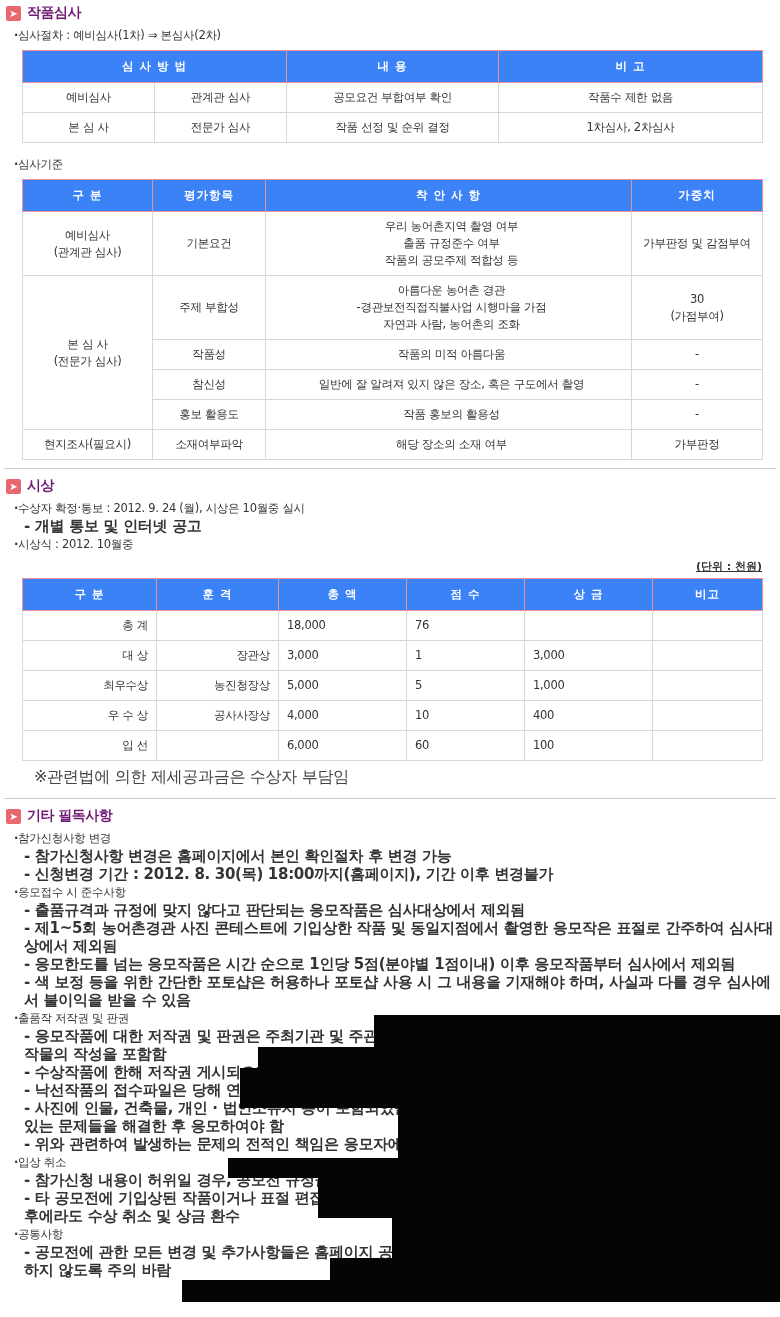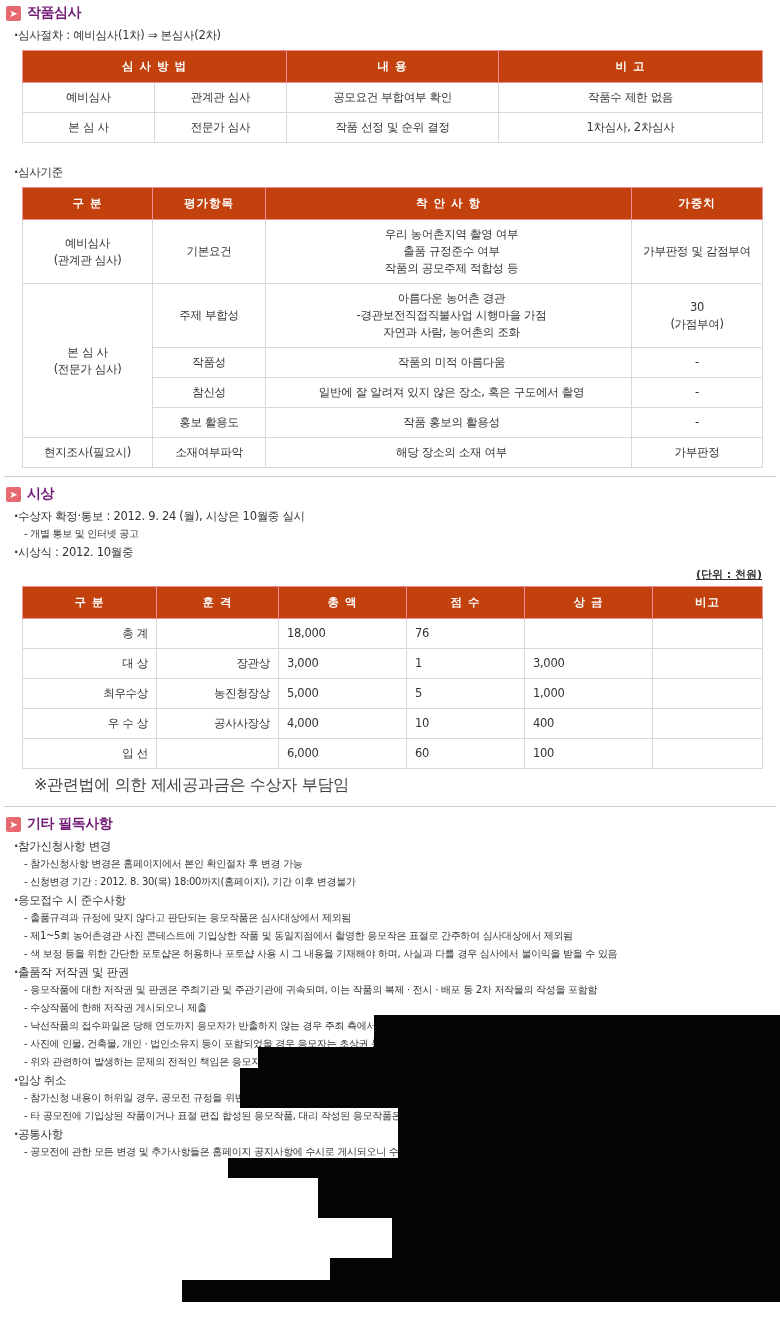--- a/index.html
+++ b/index.html
@@ -46,46 +46,47 @@
   
   .bullets { margin: 2px 0 6px 10px; }
   .b1 {
     font-size: 11.5px;
     color: #333;
     line-height: 18px;
     letter-spacing: -0.3px;
   }
   .b1::before { content: "\00B7 "; font-weight: bold; }
   .b2 {
-    font-size: 10px;
+    font-size: 15px;
     color: #333;
     line-height: 18px;
     margin-left: 10px;
     letter-spacing: -0.3px;
+    font-weight: bold;
   }
   .b2::before { content: "- "; }
 
   
   table {
     border-collapse: collapse;
     width: 740px;
     margin: 4px 0 4px 18px;
     table-layout: fixed;
   }
   th, td {
     border: 1px solid #d8d8d8;
     font-size: 11.5px;
     font-weight: normal;
     color: #333;
     padding: 6px 8px;
     letter-spacing: -0.3px;
     line-height: 17px;
   }
   thead th {
-    background: #c2410c;
+    background: #3b82f6;
     color: #ffffff;
     text-align: center;
     font-weight: bold;
     letter-spacing: 1px;
     padding: 7px 4px;
     border-color: #ef8e96;
   }
   .tbl1 td { text-align: center; height: 30px; }
   .tbl2 td { vertical-align: middle; }
   .tbl2 .c-center { text-align: center; }
@@ -161,21 +162,21 @@
       </tr>
       <tr>
         <td>본 심 사</td>
         <td>전문가 심사</td>
         <td>작품 선정 및 순위 결정</td>
         <td>1차심사, 2차심사</td>
       </tr>
     </tbody>
   </table>
 
-  <div class="bullets" style="margin-top:20px">
+  <div class="bullets" style="margin-top:12px">
     <div class="b1">심사기준</div>
   </div>
 
   <table class="tbl2">
     <colgroup>
       <col style="width:130px">
         <col style="width:113px">
         <col style="width:366px">
         <col style="width:131px">
     </colgroup>
@@ -320,20 +321,21 @@
 
   <div class="bullets">
 
     <div class="b1">참가신청사항 변경</div>
     <div class="b2">참가신청사항 변경은 홈페이지에서 본인 확인절차 후 변경 가능</div>
     <div class="b2">신청변경 기간 : 2012. 8. 30(목) 18:00까지(홈페이지), 기간 이후 변경불가</div>
 
     <div class="b1">응모접수 시 준수사항</div>
     <div class="b2">출품규격과 규정에 맞지 않다고 판단되는 응모작품은 심사대상에서 제외됨</div>
     <div class="b2">제1~5회 농어촌경관 사진 콘테스트에 기입상한 작품 및 동일지점에서 촬영한 응모작은 표절로 간주하여 심사대상에서 제외됨</div>
+    <div class="b2">응모한도를 넘는 응모작품은 시간 순으로 1인당 5점(분야별 1점이내) 이후 응모작품부터 심사에서 제외됨</div>
     <div class="b2">색 보정 등을 위한 간단한 포토샵은 허용하나 포토샵 사용 시 그 내용을 기재해야 하며, 사실과 다를 경우 심사에서 불이익을 받을 수 있음</div>
 
     <div class="b1">출품작 저작권 및 판권</div>
     <div class="b2">응모작품에 대한 저작권 및 판권은 주최기관 및 주관기관에 귀속되며, 이는 작품의 복제 · 전시 · 배포 등 2차 저작물의 작성을 포함함</div>
     <div class="b2">수상작품에 한해 저작권 게시되오니 제출</div>
     <div class="b2">낙선작품의 접수파일은 당해 연도까지 응모자가 반출하지 않는 경우 주최 측에서 파기함</div>
     <div class="b2">사진에 인물, 건축물, 개인 · 법인소유지 등이 포함되었을 경우 응모자는 초상권 등 저작권과 관련하여 발생할 수 있는 문제들을 해결한 후 응모하여야 함</div>
     <div class="b2">위와 관련하여 발생하는 문제의 전적인 책임은 응모자에게 있음</div>
 
     <div class="b1">입상 취소</div>

